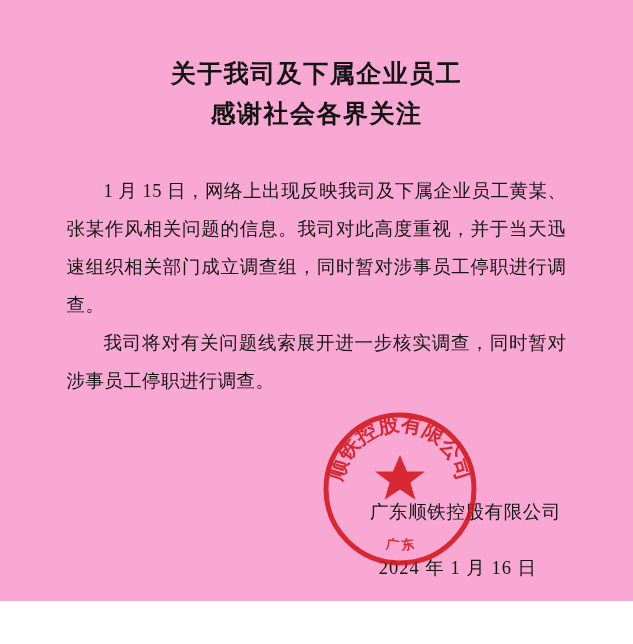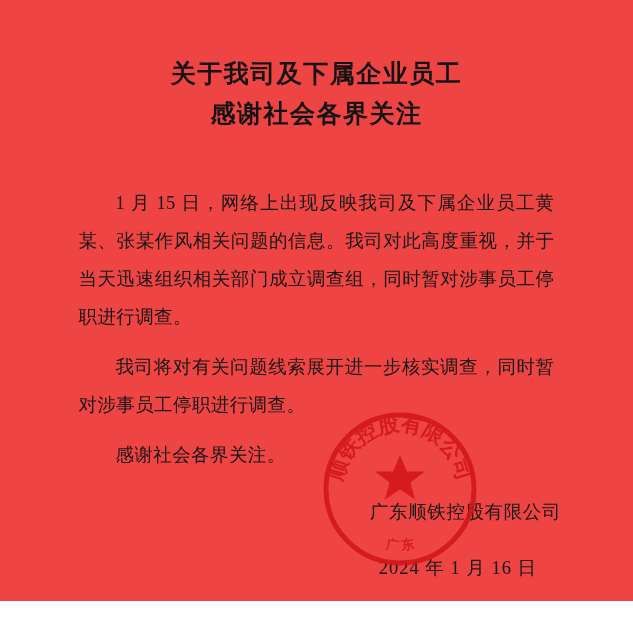--- a/index.html
+++ b/index.html
@@ -14,21 +14,21 @@
     color: #1a1a1a;
     position: relative;
     overflow: hidden;
   }
   .page {
     position: absolute;
     left: 0;
     top: 0;
     width: 633px;
     height: 601px;
-    background: #ef4444;
+    background: #f9a8d4;
   }
   .bottom-strip {
     position: absolute;
     left: 0;
     top: 601px;
     width: 633px;
     height: 43px;
     background: #ffffff;
   }
   .title-block {
@@ -47,21 +47,21 @@
     width: 500px;
     padding-top: 38px;
   }
   .para {
     font-size: 18.5px;
     line-height: 38px;
     text-align: justify;
     text-justify: inter-ideograph;
     letter-spacing: 0.4px;
     text-indent: 37px;
-    margin: 12px;
+    margin: 0;
     color: #161616;
   }
   .signature-block {
     position: absolute;
     right: 72px;
     top: 462px;
     width: 300px;
     text-align: right;
   }
   .sig-line {
@@ -112,21 +112,20 @@
 <div class="page">
 
   <div class="title-block">
     <div class="title-line">关于我司及下属企业员工</div>
     <div class="title-line">感谢社会各界关注</div>
   </div>
 
   <div class="body-block">
     <p class="para">1 月 15 日，网络上出现反映我司及下属企业员工黄某、张某作风相关问题的信息。我司对此高度重视，并于当天迅速组织相关部门成立调查组，同时暂对涉事员工停职进行调查。</p>
     <p class="para">我司将对有关问题线索展开进一步核实调查，同时暂对涉事员工停职进行调查。</p>
-    <p class="para">感谢社会各界关注。</p>
   </div>
 
   <div class="signature-block">
     <div class="sig-line">广东顺铁控股有限公司</div>
     <div class="sig-date">2024 年 1 月 16 日</div>
   </div>
 
   <div class="seal">
     <svg width="164" height="164" viewBox="0 0 164 164" xmlns="http://www.w3.org/2000/svg">
       <defs>

